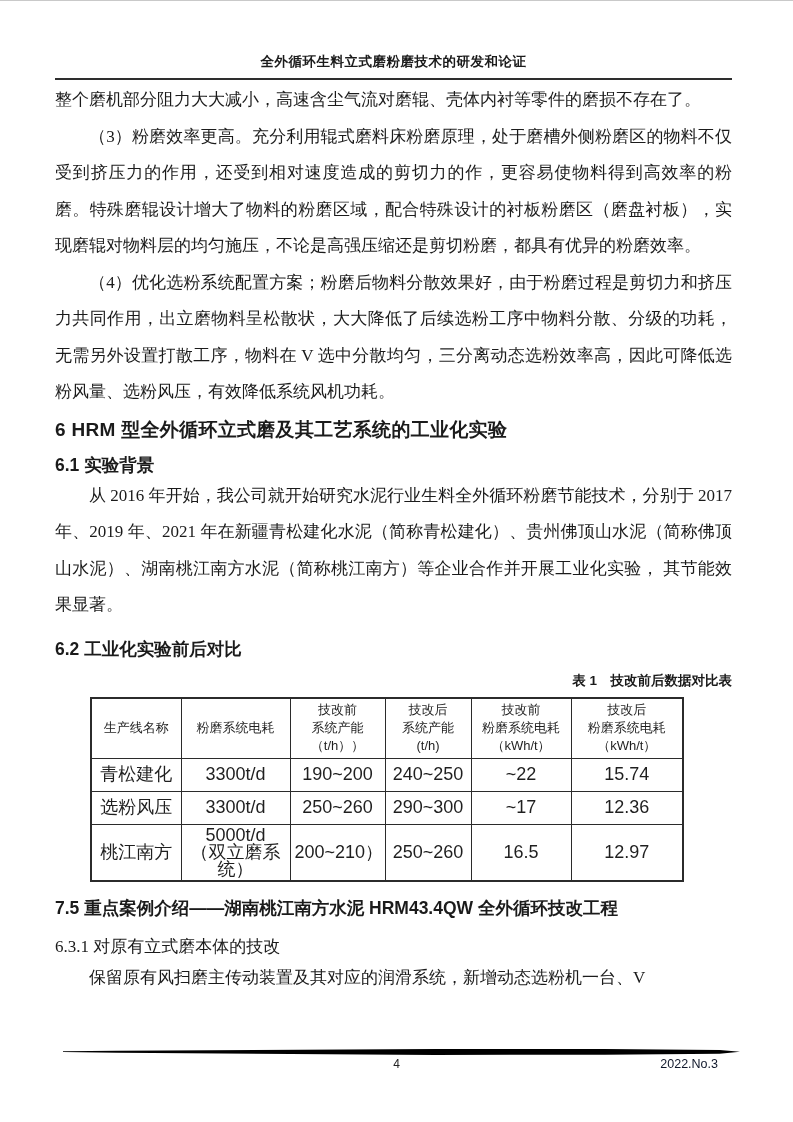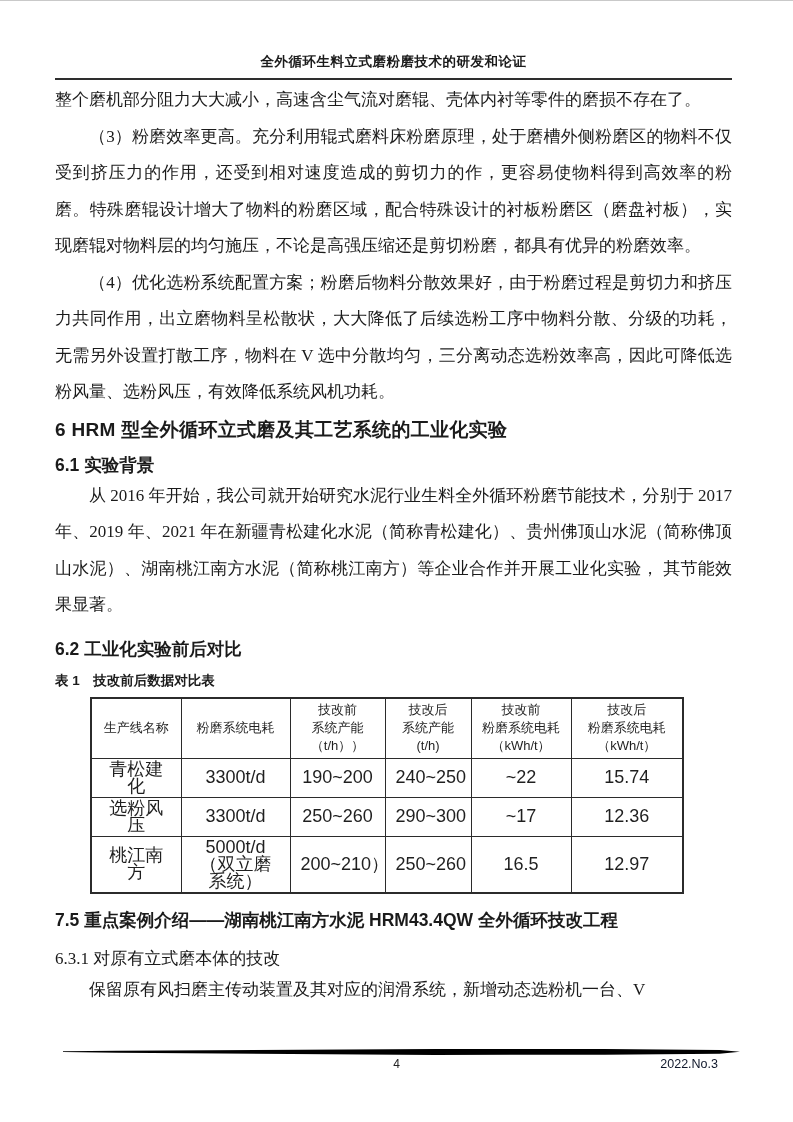--- a/index.html
+++ b/index.html
@@ -59,38 +59,38 @@
   h3.subsec{
     font-size:17px;
     font-weight:normal;
     line-height:26px;
     margin:13px 0 0 0;
   }
   .table-caption{
     font-family:"Liberation Sans","DejaVu Sans",sans-serif;
     font-size:13.5px;
     font-weight:bold;
-    text-align:left;
+    text-align:right;
     line-height:18px;
     margin-top:10px;
   }
   table.data{
     border-collapse:collapse;
     margin:7px 0 0 35px;
     width:592px;
     table-layout:fixed;
     font-family:"Liberation Sans","DejaVu Sans",sans-serif;
     border:2px solid #2b2b2b;
   }
   table.data th, table.data td{
     border:1px solid #2b2b2b;
     text-align:center;
     vertical-align:middle;
     white-space:pre-line;
-    padding:2px 10px;
+    padding:2px 4px;
     font-weight:normal;
     color:#1f1f1f;
   }
   table.data th{
     font-size:13px;
     line-height:18px;
     height:55px;
   }
   table.data td{
     font-size:18px;

